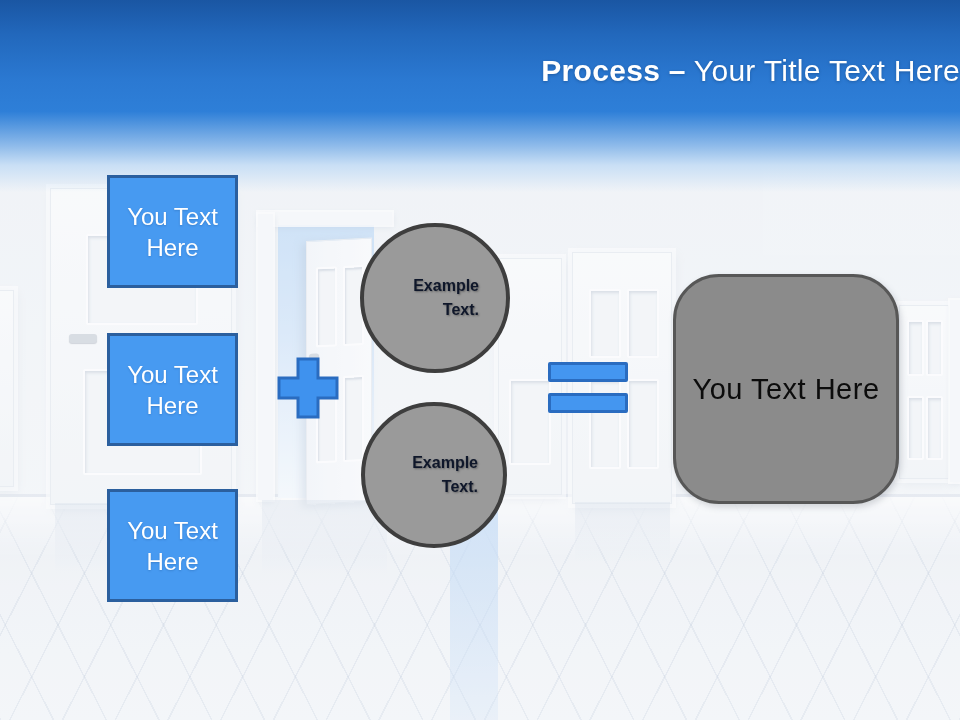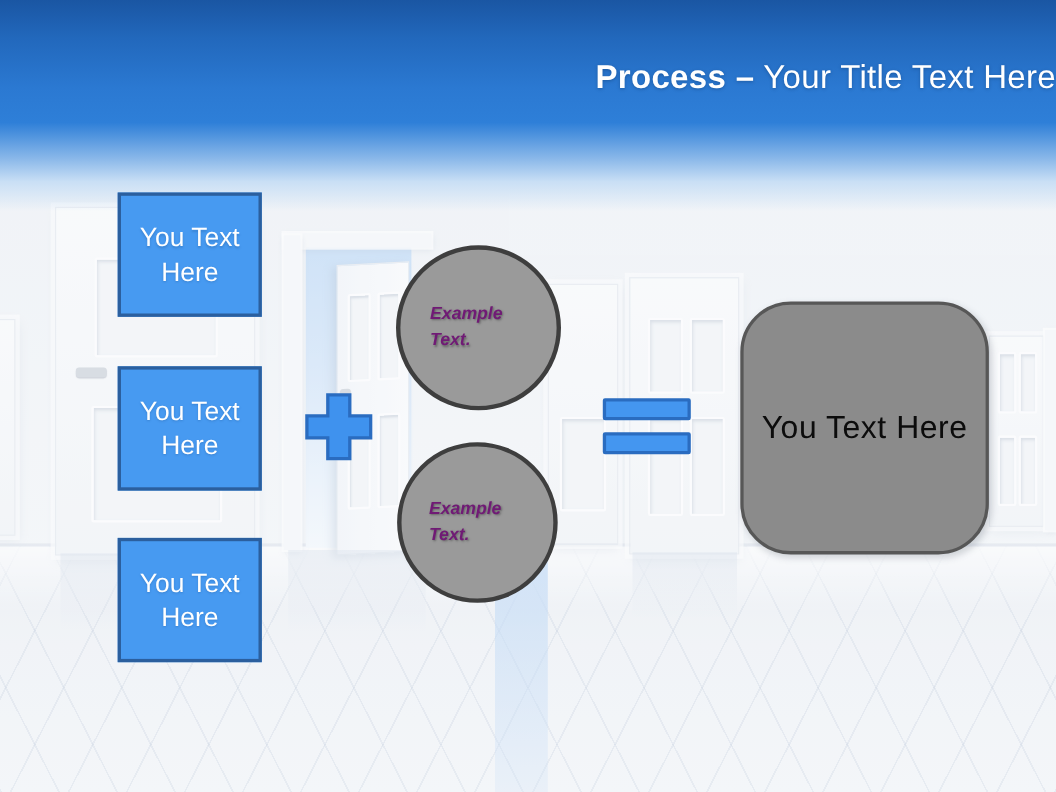--- a/index.html
+++ b/index.html
@@ -72,22 +72,22 @@
     padding:4px;
   }
   .box-1{top:175px;} .box-2{top:333px;} .box-3{top:489px;}
   .blue-box .lbl{display:block;max-width:105px;}
 
   .plus{position:absolute;left:277px;top:357px;width:62px;height:62px;}
 
   .circle{
     position:absolute;border-radius:50%;box-sizing:border-box;
     background:var(--circle-gray);border:4px solid var(--circle-border);
-    display:flex;align-items:center;justify-content:center;text-align:left;
-    color:#701a75;font-weight:700;font-style:italic;font-size:16px;line-height:24px;
+    display:flex;align-items:center;justify-content:center;text-align:right;
+    color:#0f172a;font-weight:700;font-size:16px;line-height:24px;
     text-shadow:1px 1px 2px rgba(0,0,0,.35);
   }
   .circle-1{left:360px;top:223px;width:150px;height:150px;}
   .circle-2{left:361px;top:402px;width:146px;height:146px;}
   .circle .lbl{display:block;max-width:88px;}
 
   .equals{position:absolute;left:548px;top:362px;width:80px;height:51px;}
   .equals .bar{
     position:absolute;left:0;width:80px;height:20px;box-sizing:border-box;
     background:#4496F0;border:3px solid var(--operator-border);border-radius:2px;

